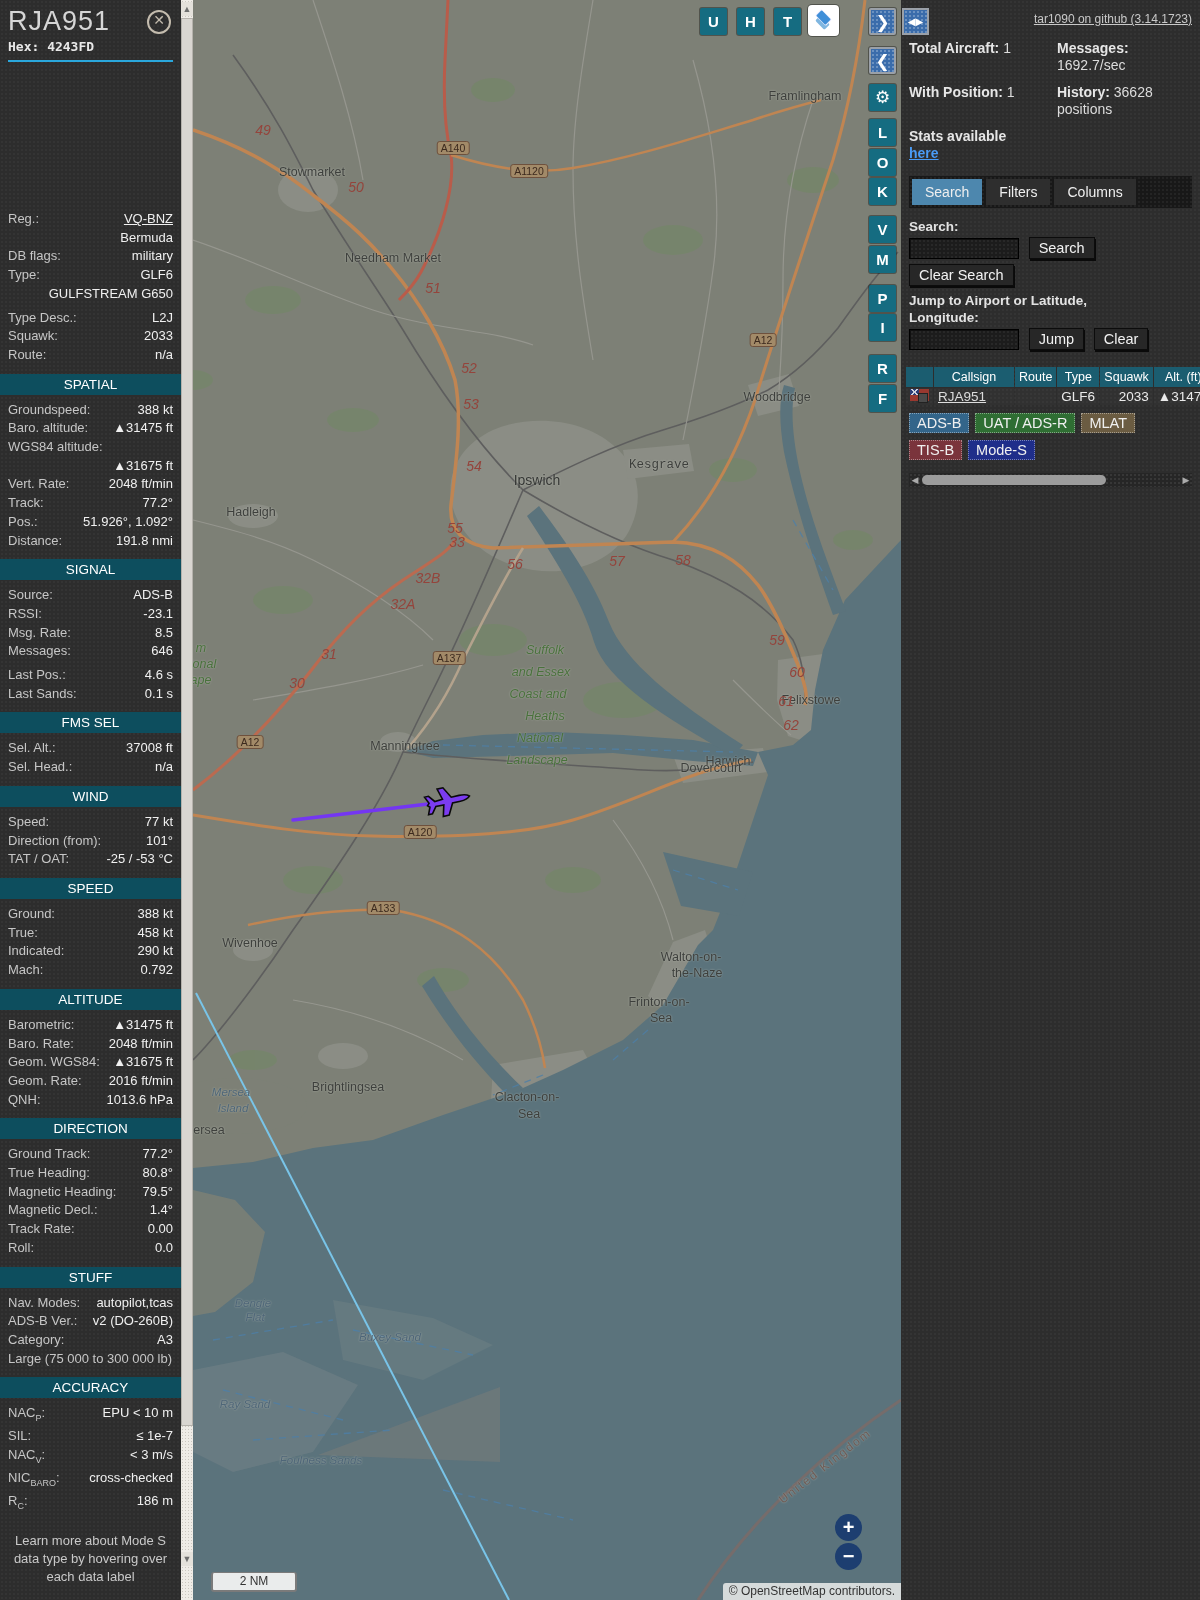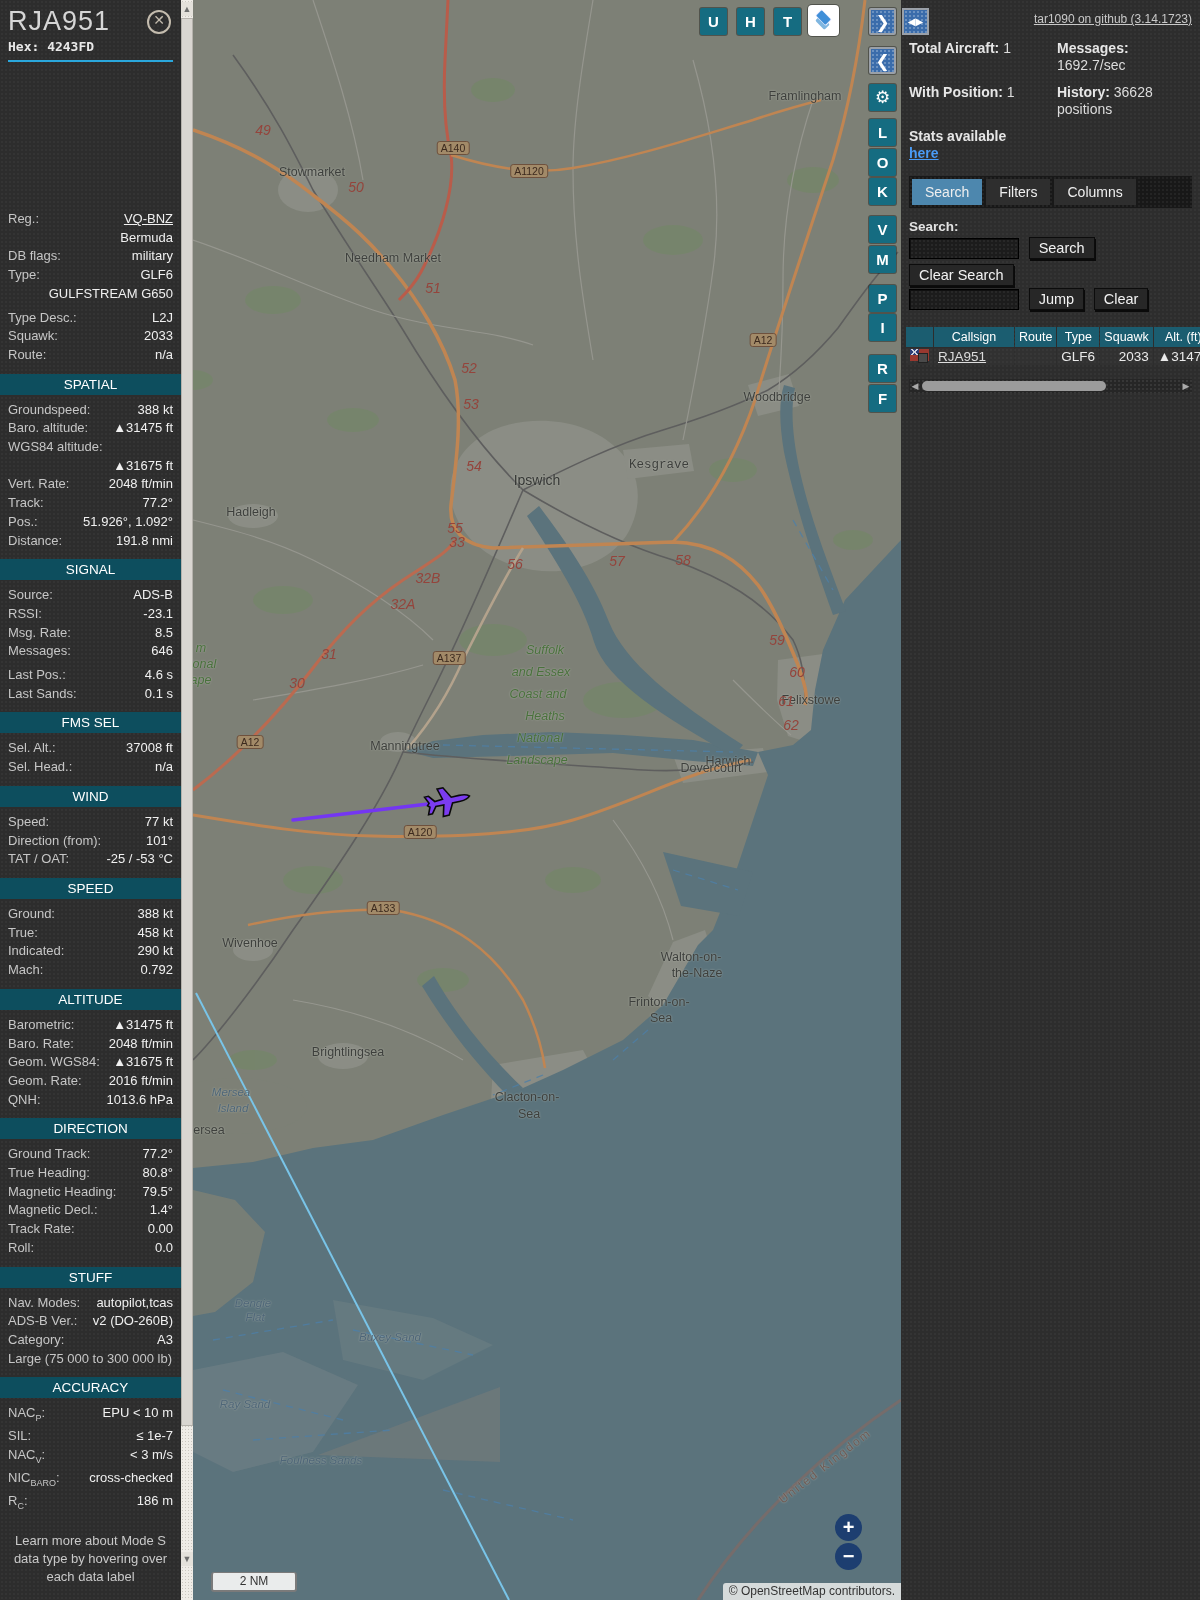--- a/index.html
+++ b/index.html
@@ -457,21 +457,21 @@
         <div class="maplabel town" style="left: 200px; top: 258px;">Needham Market</div>
         <div class="maplabel city" style="left: 344px; top: 480px;">Ipswich</div>
         <div class="maplabel town" style="left: 466px; top: 465px; font-family: Liberation Mono, monospace;">Kesgrave</div>
         <div class="maplabel town" style="left: 584px; top: 397px;">Woodbridge</div>
         <div class="maplabel town" style="left: 58px; top: 512px;">Hadleigh</div>
         <div class="maplabel town" style="left: 618px; top: 700px;">Felixstowe</div>
         <div class="maplabel town" style="left: 535px; top: 761px;">Harwich</div>
         <div class="maplabel town" style="left: 518px; top: 768px;">Dovercourt</div>
         <div class="maplabel town" style="left: 212px; top: 746px;">Manningtree</div>
         <div class="maplabel town" style="left: 57px; top: 943px;">Wivenhoe</div>
-        <div class="maplabel town" style="left: 155px; top: 1052px;">Brightlingsea</div>
+        <div class="maplabel town" style="left: 155px; top: 1087px;">Brightlingsea</div>
         <div class="maplabel town" style="left: 498px; top: 957px;">Walton-on-</div>
         <div class="maplabel town" style="left: 504px; top: 973px;">the-Naze</div>
         <div class="maplabel town" style="left: 466px; top: 1002px;">Frinton-on-</div>
         <div class="maplabel town" style="left: 468px; top: 1018px;">Sea</div>
         <div class="maplabel town" style="left: 334px; top: 1097px;">Clacton-on-</div>
         <div class="maplabel town" style="left: 336px; top: 1114px;">Sea</div>
         <div class="maplabel town" style="left: 16px; top: 1130px;">ersea</div>
         <div class="maplabel green" style="left: 352px; top: 650px;">Suffolk</div>
         <div class="maplabel green" style="left: 348px; top: 672px;">and Essex</div>
         <div class="maplabel green" style="left: 345px; top: 694px;">Coast and</div>
@@ -569,20 +569,21 @@
           <div class="tab">Columns</div>
         </div>
 
       <div class="fld-lab">Search:</div>
       <div>
         <input class="txt" placeholder="" style="">
         <span class="btn">Search</span>
       </div>
       <div><span class="btn nml">Clear Search</span></div>
 
+      <div class="fld-lab" style="width:230px;margin-top:6px;">Jump to Airport or Latitude, Longitude:</div>
       <div>
         <input class="txt" placeholder="" style="">
         <span class="btn">Jump</span>
         <span class="btn">Clear</span>
       </div>
 
       <table id="ac-table">
         <thead>
             <tr id="ac-thead">
               <th style="min-width: 14px;"></th>
@@ -599,20 +600,21 @@
             <td><a href="#">RJA951</a></td>
             <td></td>
             <td>GLF6</td>
             <td class="num">2033</td>
             <td class="num">▲31475</td>
 
           </tr>
         </tbody>
       </table>
 
+      <div id="legend-chips"><span class="chip" style="background: rgb(51, 101, 138);">ADS-B</span><span class="chip" style="background: rgb(47, 110, 51);">UAT / ADS-R</span><span class="chip" style="background: rgb(107, 92, 66);">MLAT</span><span class="chip" style="background: rgb(122, 52, 60);">TIS-B</span><span class="chip" style="background: rgb(31, 46, 138);">Mode-S</span></div>
 
       <div id="hscroll">
         <div class="arr" style="left:0;">◀</div>
         <div class="thumb"></div>
         <div class="arr" style="right:0;">▶</div>
       </div>
     </div>
   </div>
 </div>
 

